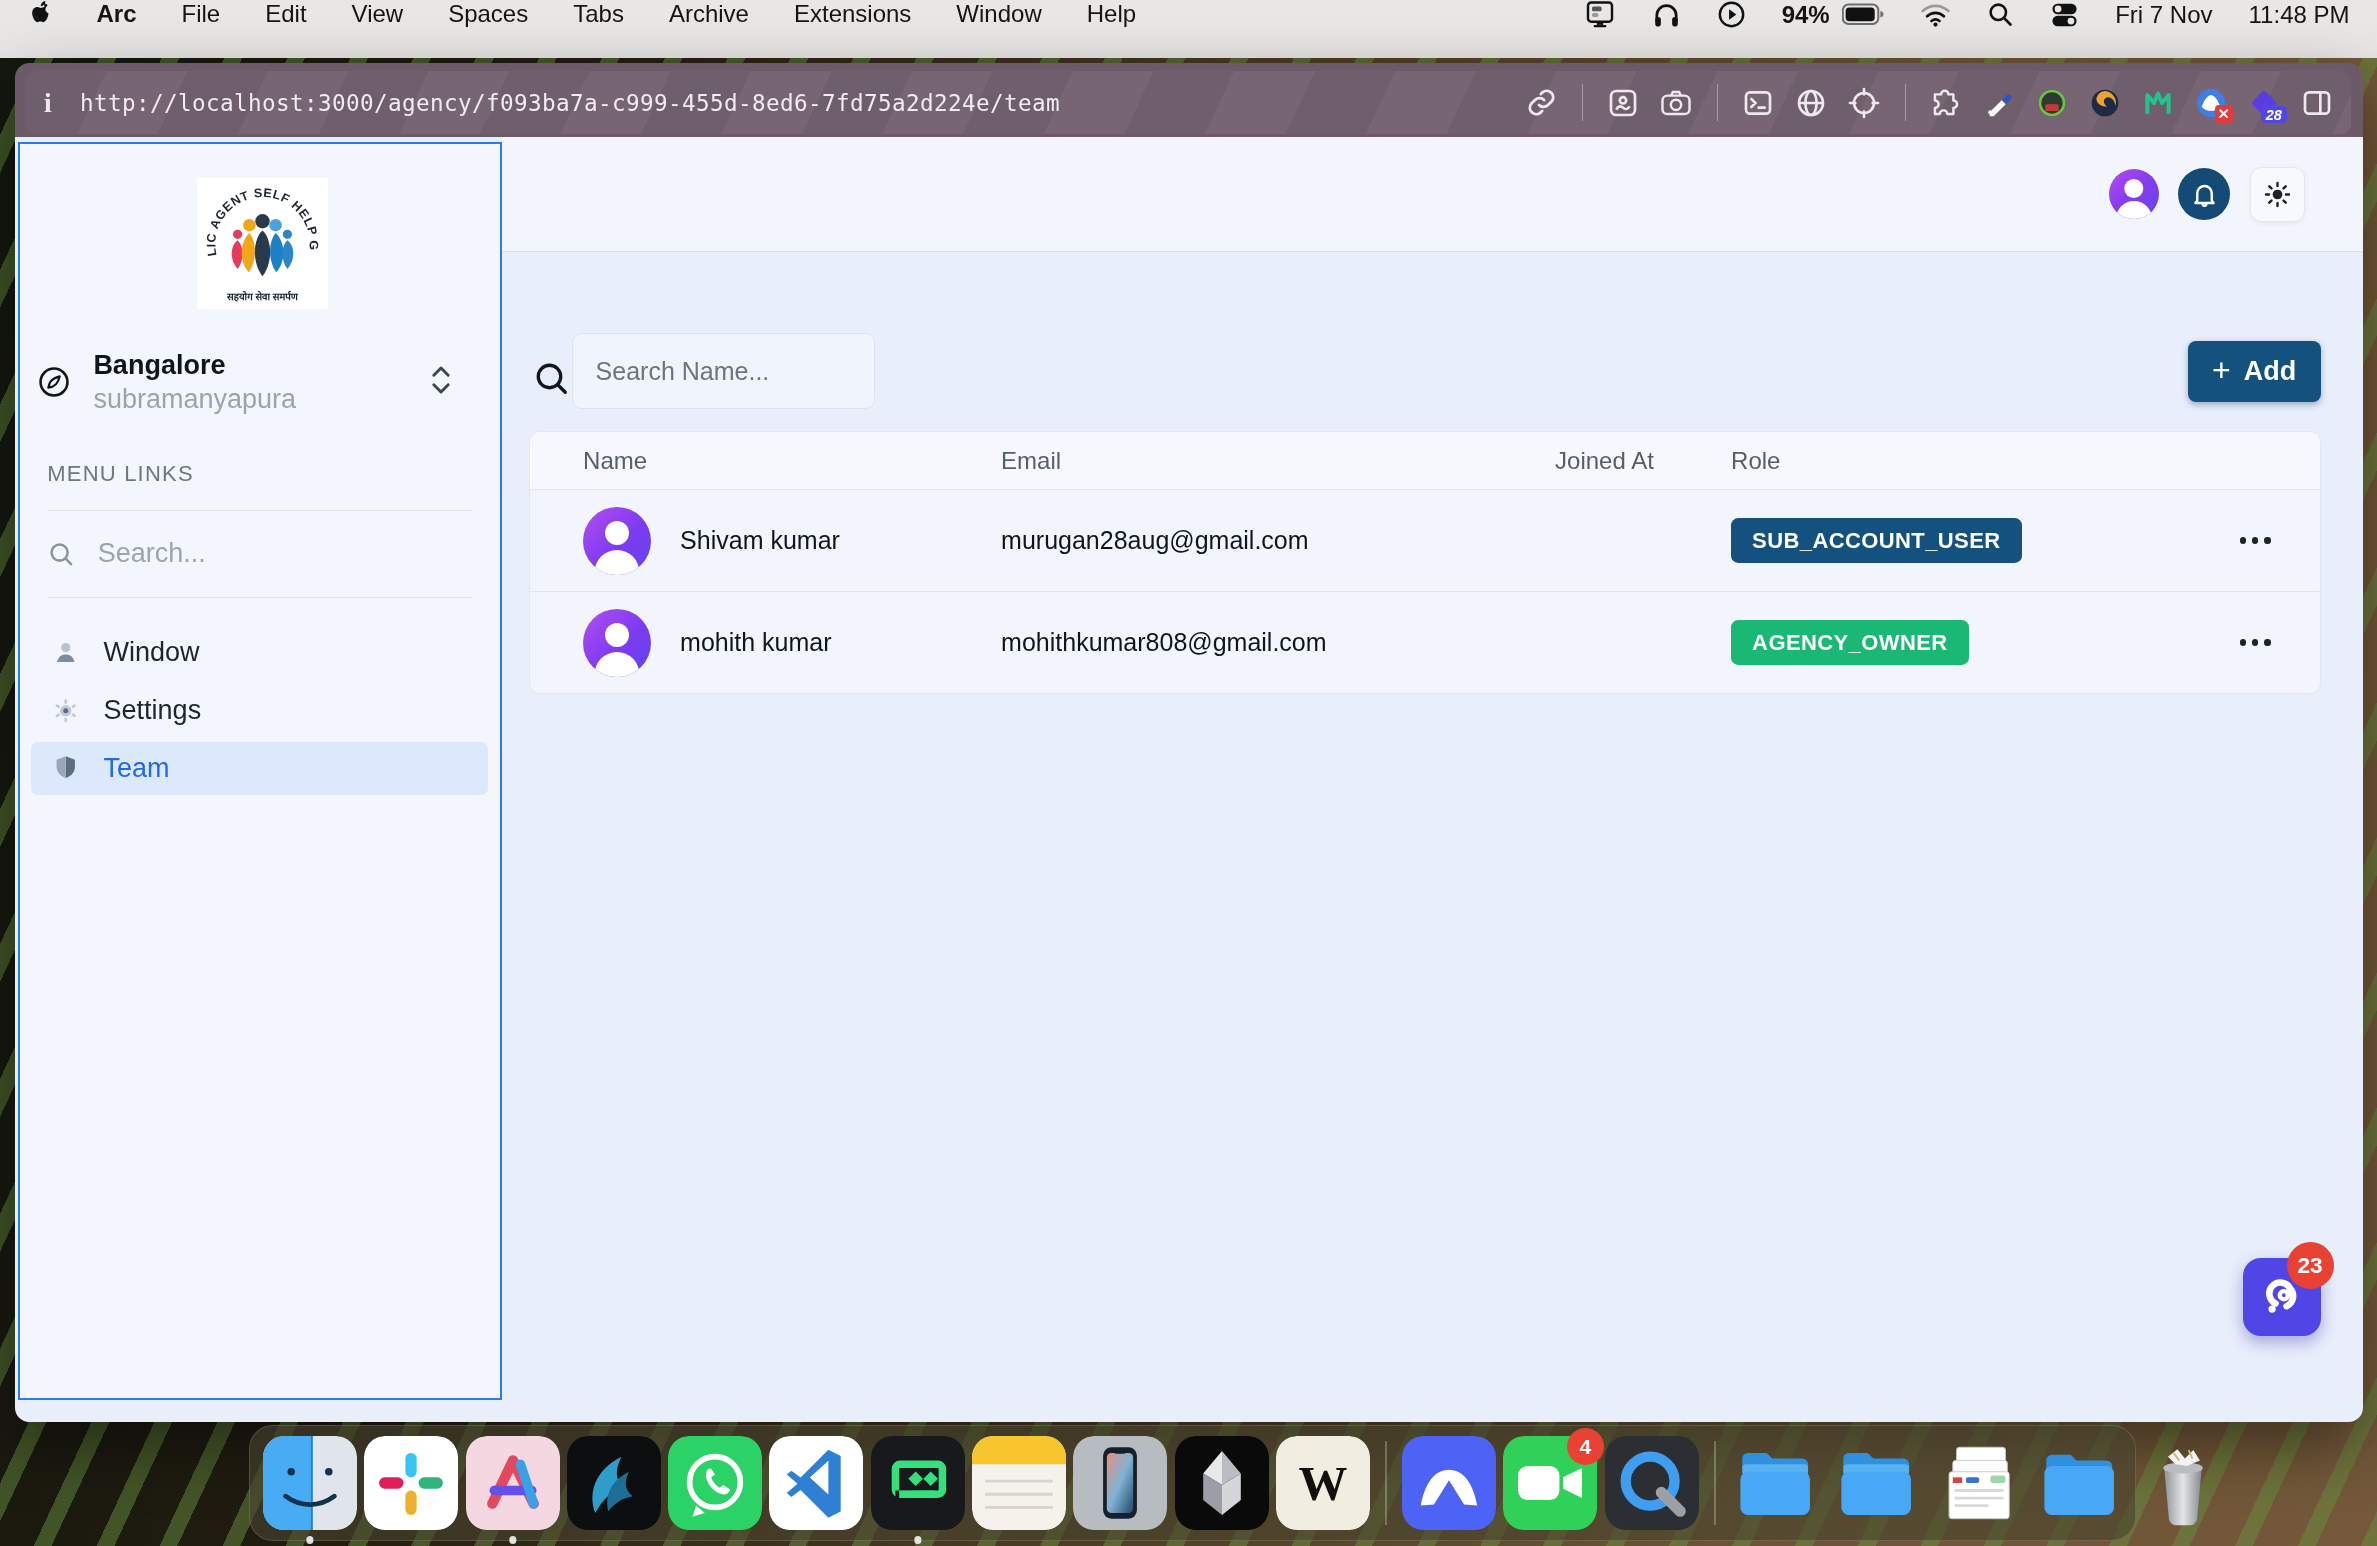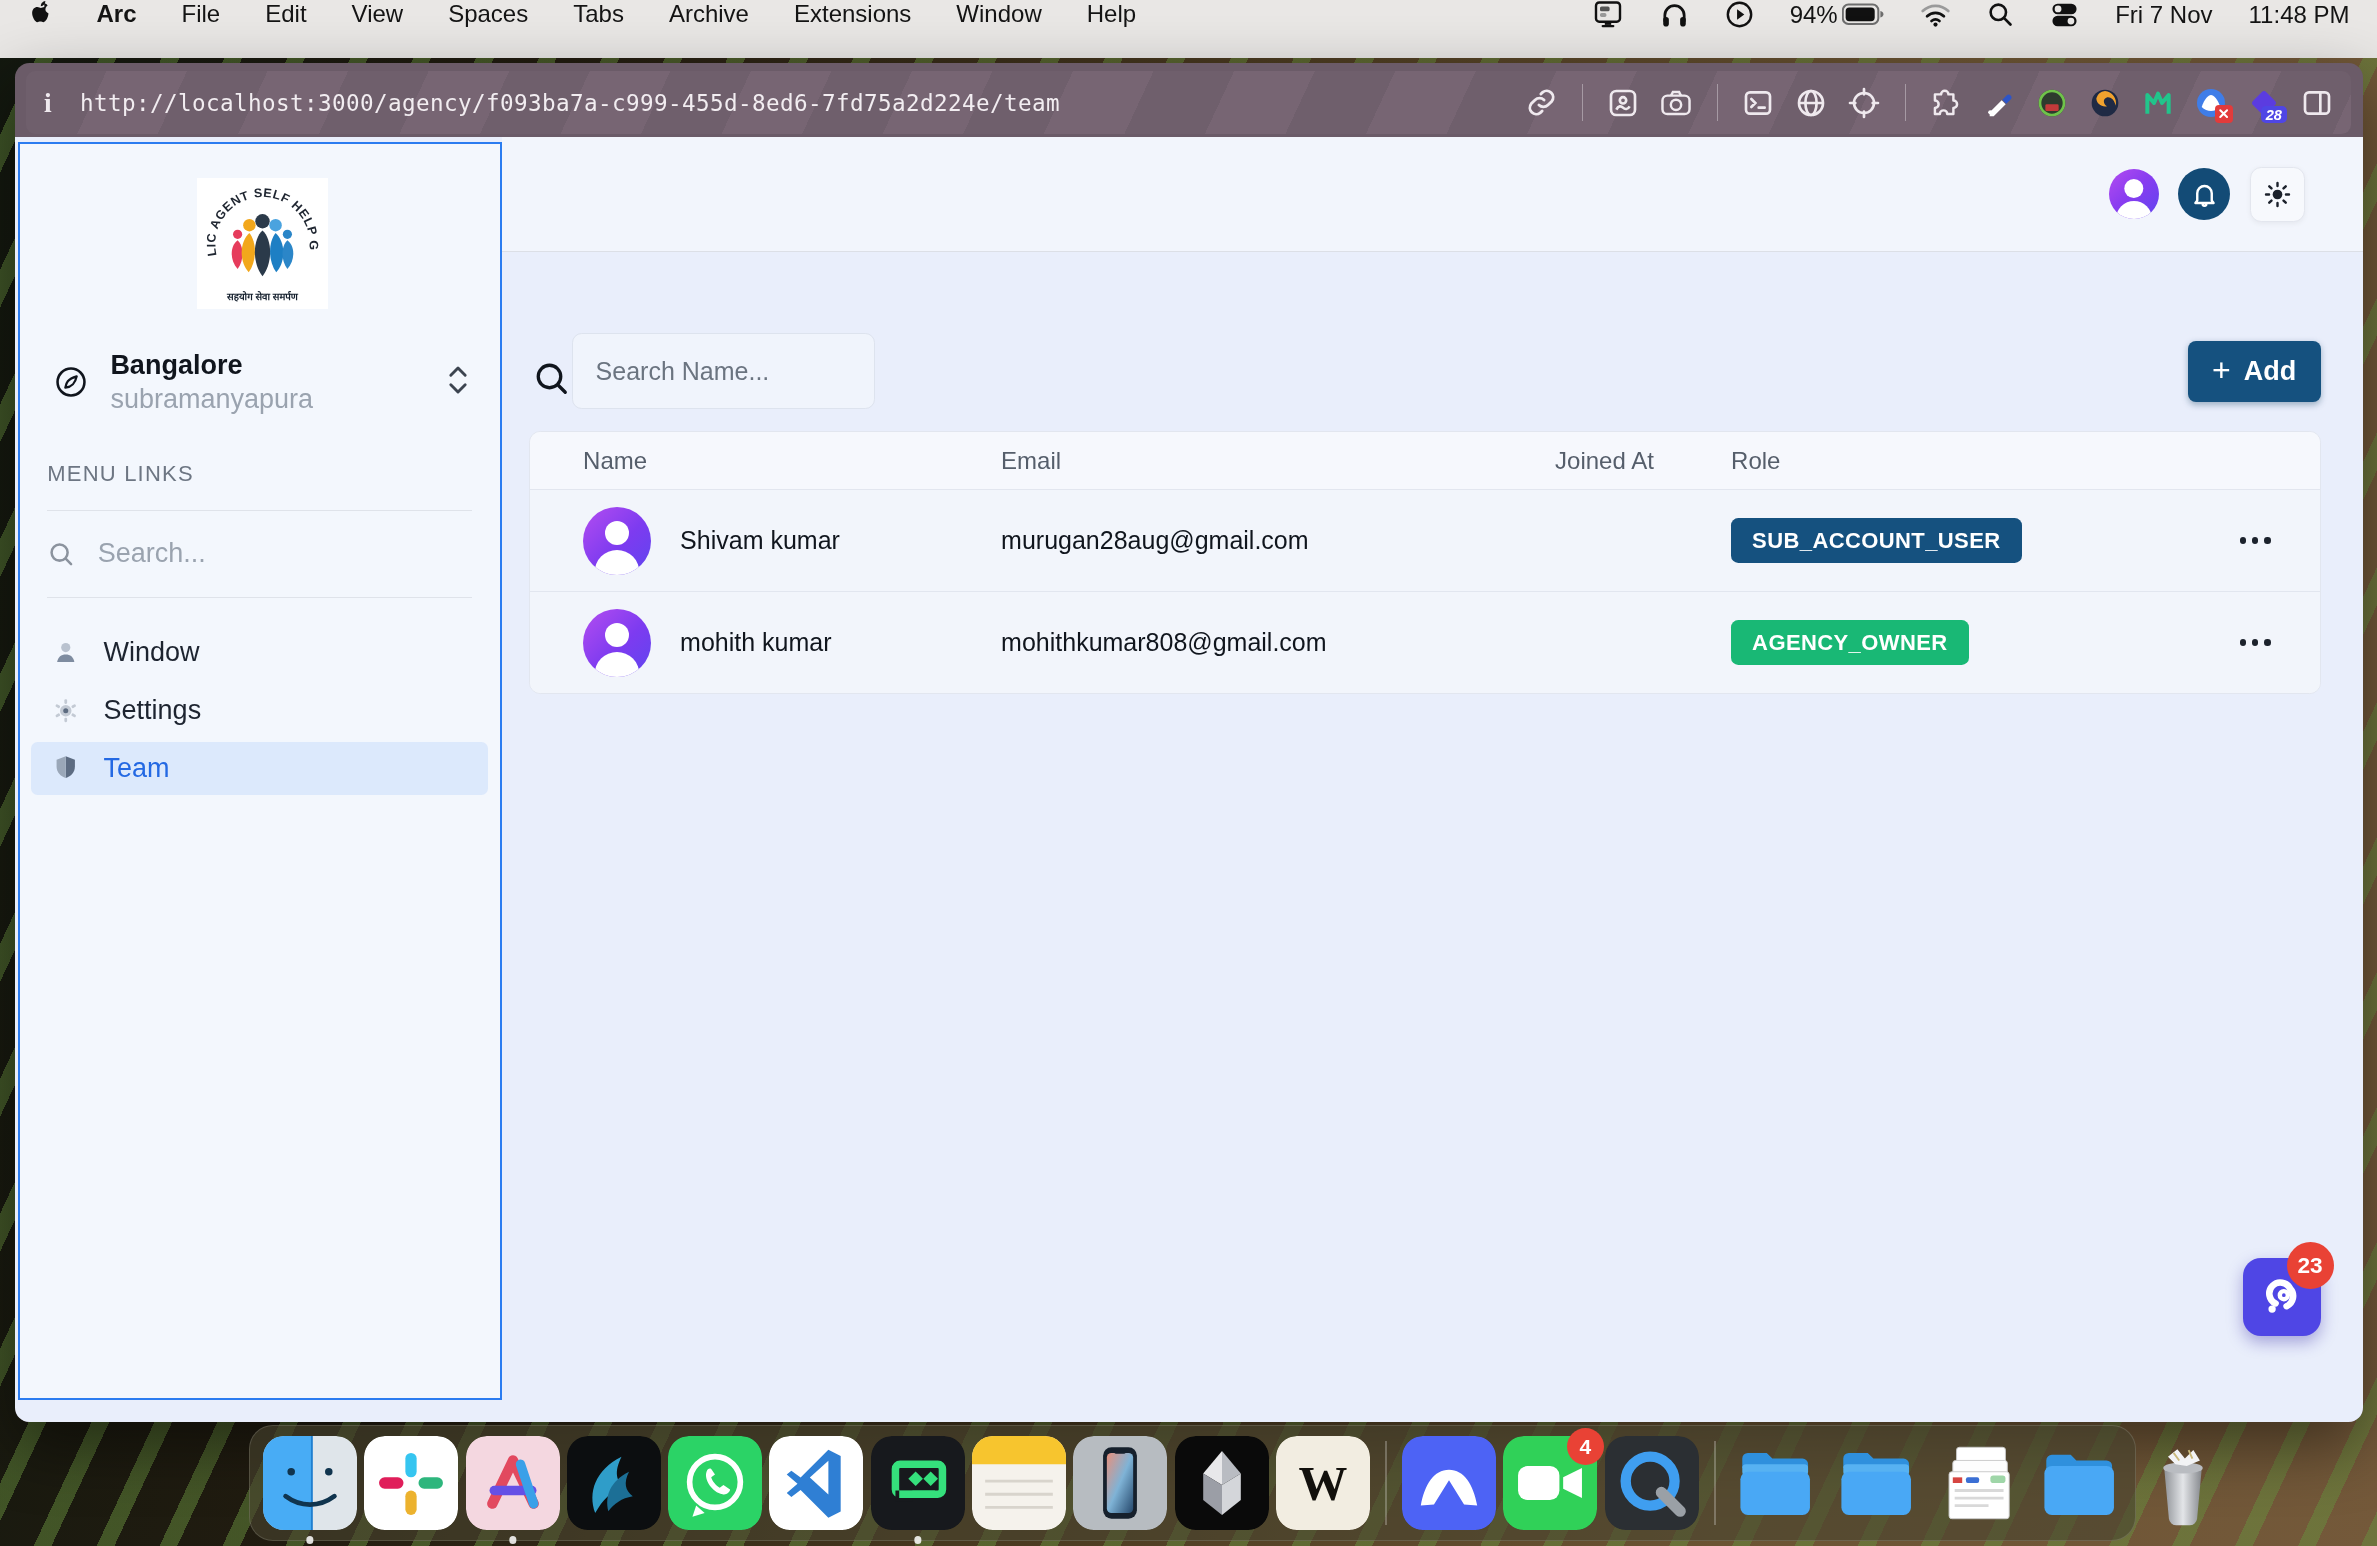--- a/index.html
+++ b/index.html
@@ -8,21 +8,21 @@
     background:
       repeating-linear-gradient(115deg, rgba(104,142,62,.50) 0 16px, rgba(0,0,0,0) 16px 57px),
       linear-gradient(100deg,#13180f 0%,#221c10 22%,#4a3a20 48%,#6b5433 75%,#74593a 100%);}
   
   .menubar{position:absolute;left:0;top:0;width:2377px;height:58px;background:#e9e7e5;
     display:flex;align-items:flex-start;justify-content:space-between;padding:0 27.5px;box-sizing:border-box;}
   .menubar .left{display:flex;align-items:center;gap:45px;font-size:24px;color:#141414;font-weight:500;}
   .menubar .left .app{font-weight:700;}
   .menubar .right{display:flex;align-items:center;gap:36px;font-size:24px;color:#141414;}
   .mb-ic{display:inline-flex;align-items:center;}
-  .batt{display:flex;align-items:center;gap:4px;}
+  .batt{display:flex;align-items:center;gap:12px;font-weight:bold;}
   
   .window{position:absolute;left:14.6px;top:63px;width:2348px;height:1359px;border-radius:14.6px;
     background:#6b5b68;box-shadow:0 24px 65px rgba(0,0,0,.45);overflow:hidden;}
   .urlbar{position:absolute;left:11.3px;top:8px;right:11.3px;height:63px;border-radius:9.7px;
     background:repeating-linear-gradient(115deg,#6f5f6c 0 73px,#776573 73px 146px);
     display:flex;align-items:center;padding:0 18px;box-sizing:border-box;}
   .info-i{color:#efe9ee;font-family:"Liberation Serif",serif;font-weight:700;font-size:27.5px;width:36px;}
   .url{color:#f2edf1;font-family:"DejaVu Sans Mono","Liberation Mono",monospace;font-size:22.6px;letter-spacing:0.4px;}
   .urlbar .spacer{flex:1;}
   .ubar-icons{display:flex;align-items:center;gap:21px;}
@@ -30,21 +30,21 @@
   .uic{width:32px;height:32px;display:flex;align-items:center;justify-content:center;position:relative;font-style:italic;}
   .extbadge{position:absolute;right:-6.5px;bottom:-4.9px;background:#4f46e5;color:#fff;font-size:14.6px;font-weight:700;
     border-radius:4.9px;padding:0.8px 4.9px;}
   .xbadge{position:absolute;right:-5.7px;bottom:-4px;width:18px;height:18px;background:#e23b3b;border-radius:4px;
     display:flex;align-items:center;justify-content:center;}
   
   .appbody{position:absolute;left:0;top:74px;right:0;bottom:0;background:#e9eefb;}
   .sidebar{position:absolute;left:3.2px;top:4.9px;width:484px;height:1258px;background:#f3f7fd;
     border:2.4px solid #2b7cf0;box-sizing:border-box;}
   .logo{position:absolute;left:177px;top:34px;width:131px;height:131px;background:#fff;}
-  .branch{position:absolute;left:34px;top:204px;width:429px;display:flex;align-items:center;}
+  .branch{position:absolute;left:17px;top:204px;width:429px;display:flex;align-items:center;}
   .branch .txt{margin-left:22.6px;}
   .branch .name{font-size:27px;font-weight:700;color:#10151d;line-height:34px;}
   .branch .sub{font-size:27px;color:#9aa3af;line-height:34px;}
   .branch .chev{margin-left:auto;margin-right:13px;}
   .menulinks{position:absolute;left:27.5px;top:317px;font-size:22px;letter-spacing:1.2px;color:#6d7683;}
   .sdiv{position:absolute;left:27.5px;right:27.5px;height:0.8px;background:#dfe3ea;}
   .ssearch{position:absolute;left:27.5px;top:393px;display:flex;align-items:center;gap:21px;width:421px;}
   .ssearch input{border:none;outline:none;background:transparent;font-size:27px;color:#ef4444;width:323px;
     font-family:"Liberation Sans",sans-serif;}
   .ssearch input::placeholder{color:#9aa3af;}

